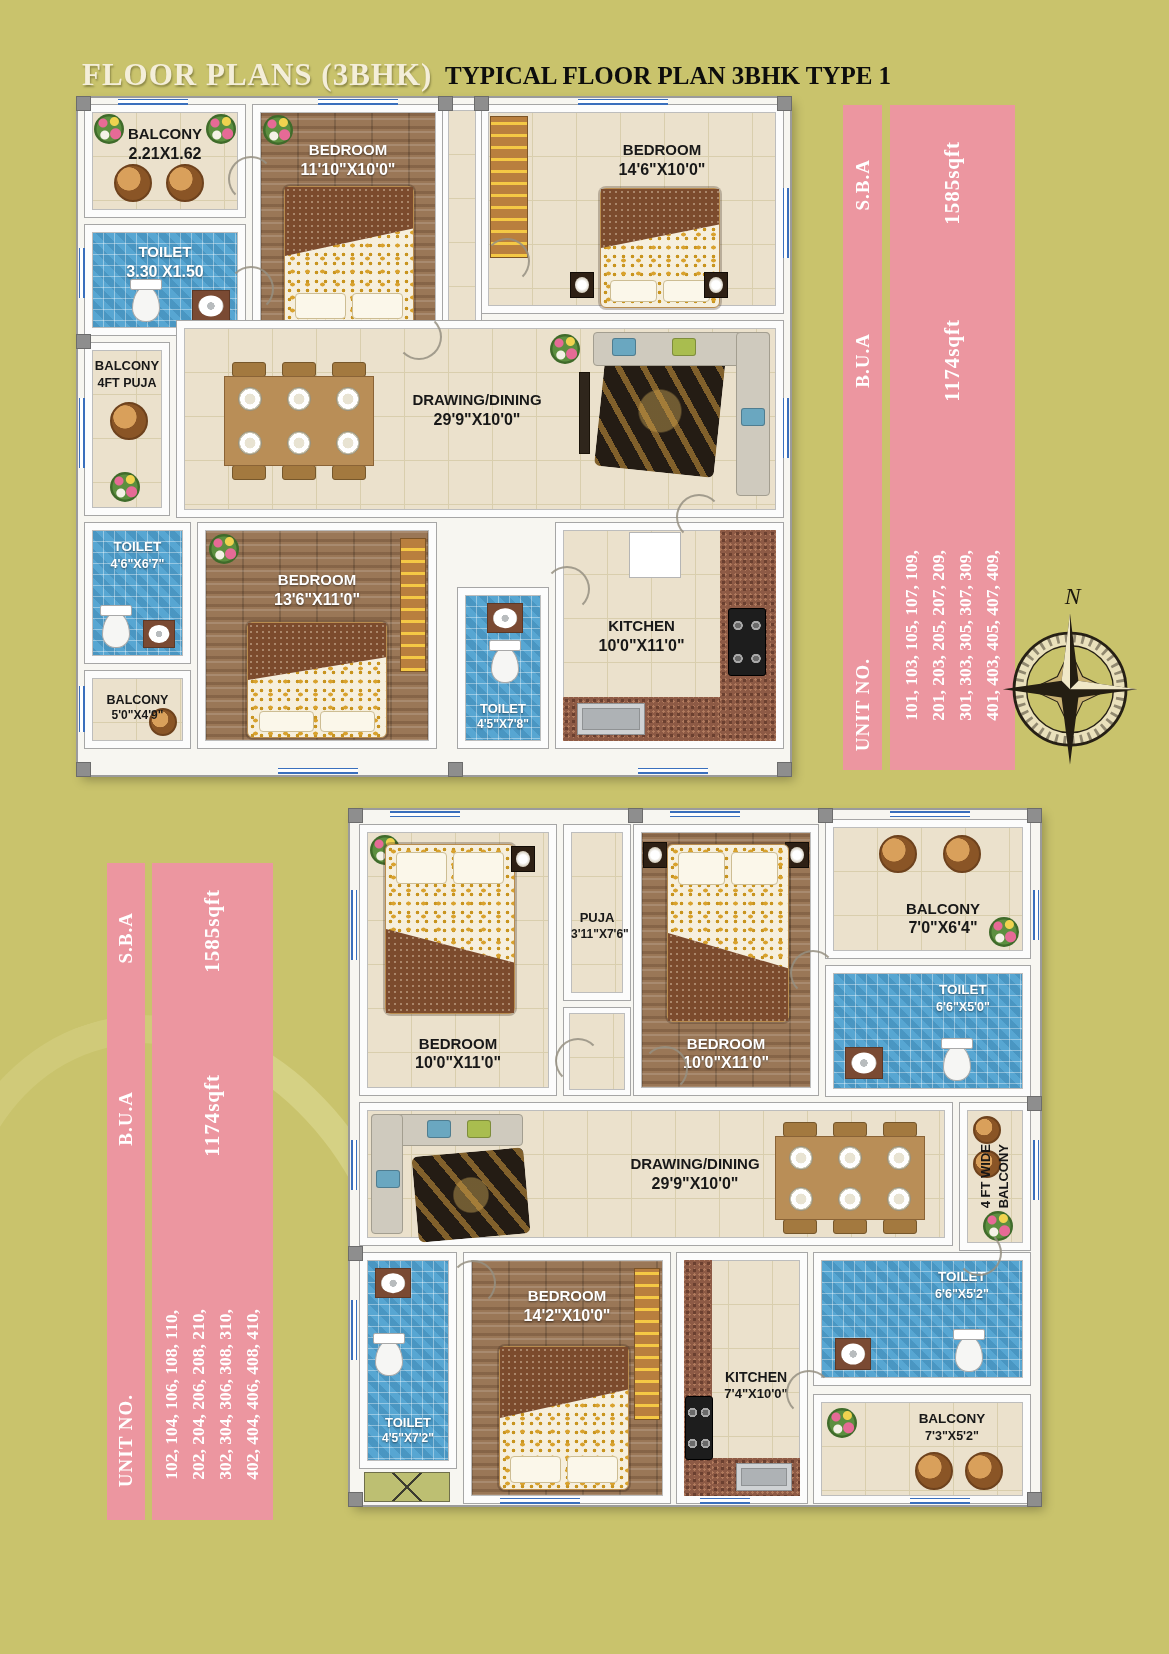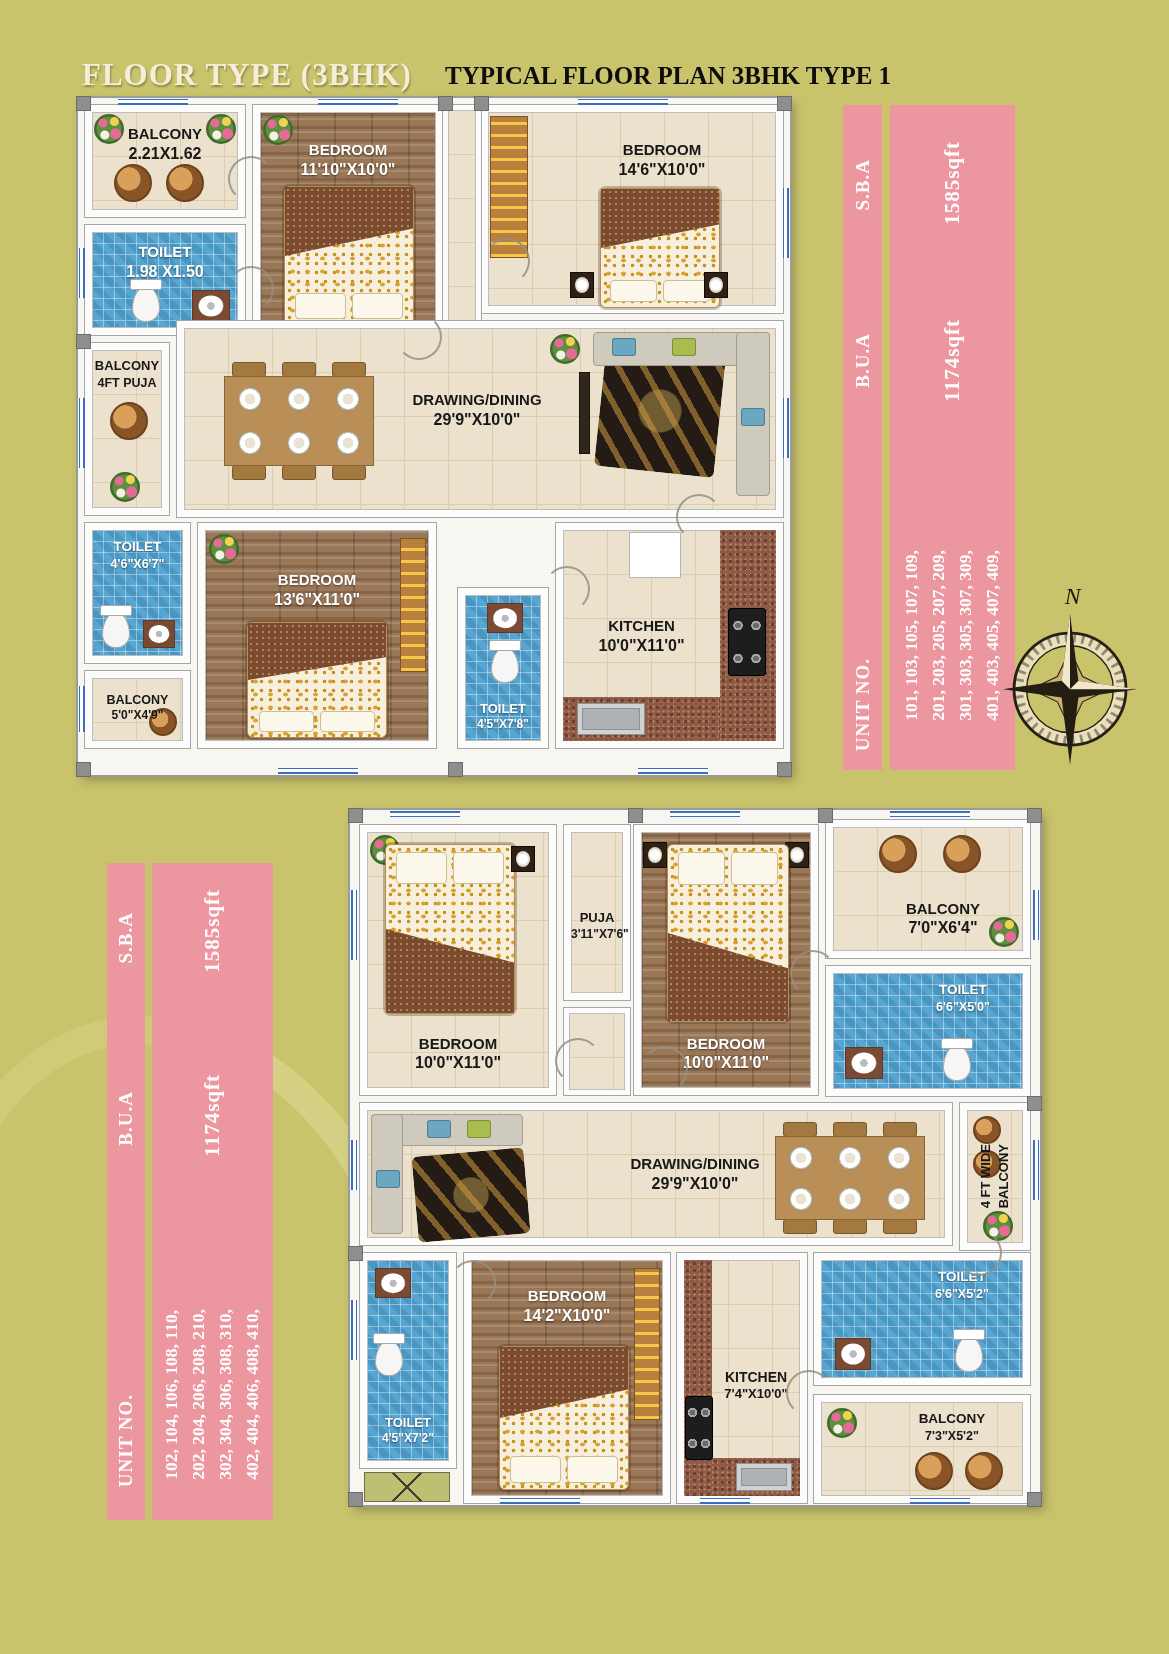--- a/index.html
+++ b/index.html
@@ -118,21 +118,21 @@
     font-family:"Liberation Sans", sans-serif;font-size:13px;line-height:1.35;white-space:nowrap;text-align:center;}
   
   .compass{position:absolute;left:1000px;top:582px;width:140px;height:192px;}
 </style>
 </head>
 <body>
 
 <div class="page">
   <div class="flourish"></div>
 
-  <div class="h-main">FLOOR TYPE (3BHK)</div>
+  <div class="h-main">FLOOR PLANS (3BHK)</div>
   <div class="h-plan t1">TYPICAL FLOOR PLAN 3BHK TYPE 1</div>
 
   <section class="plan plan1">
 
     <div class="wblock" style="left:-2px;top:-2px;"></div>
     <div class="wblock" style="left:699px;top:-2px;"></div>
     <div class="wblock" style="left:-2px;top:664px;"></div>
     <div class="wblock" style="left:699px;top:664px;"></div>
     <div class="wblock" style="left:360px;top:-2px;"></div>
     <div class="wblock" style="left:396px;top:-2px;"></div>
@@ -164,21 +164,21 @@
       <div class="bchair" style="left:74px;bottom:8px;"></div>
       <div class="rlabel dark" style="top:12px;">
         <div class="nowrap">BALCONY</div>
         <div class="dims nowrap">2.21X1.62</div>
       </div>
     </div>
 
     <div class="room floor-blue" style="left:7px;top:127px;width:160px;height:110px;">
       <div class="rlabel light" style="top:10px;">
         <div class="nowrap">TOILET</div>
-        <div class="dims nowrap">1.98 X1.50</div>
+        <div class="dims nowrap">3.30 X1.50</div>
       </div>
       <div class="wc" style="left:40px;bottom:6px;"></div>
       <div class="sink-vanity" style="right:8px;bottom:6px;width:36px;height:30px;"></div>
     </div>
 
     <div class="room floor-brick" style="left:175px;top:7px;width:190px;height:230px;">
       <div class="plant" style="left:3px;top:3px;"></div>
       <div class="rlabel light" style="top:28px;">
         <div class="nowrap">BEDROOM</div>
         <div class="dims nowrap">11'10"X10'0"</div>

